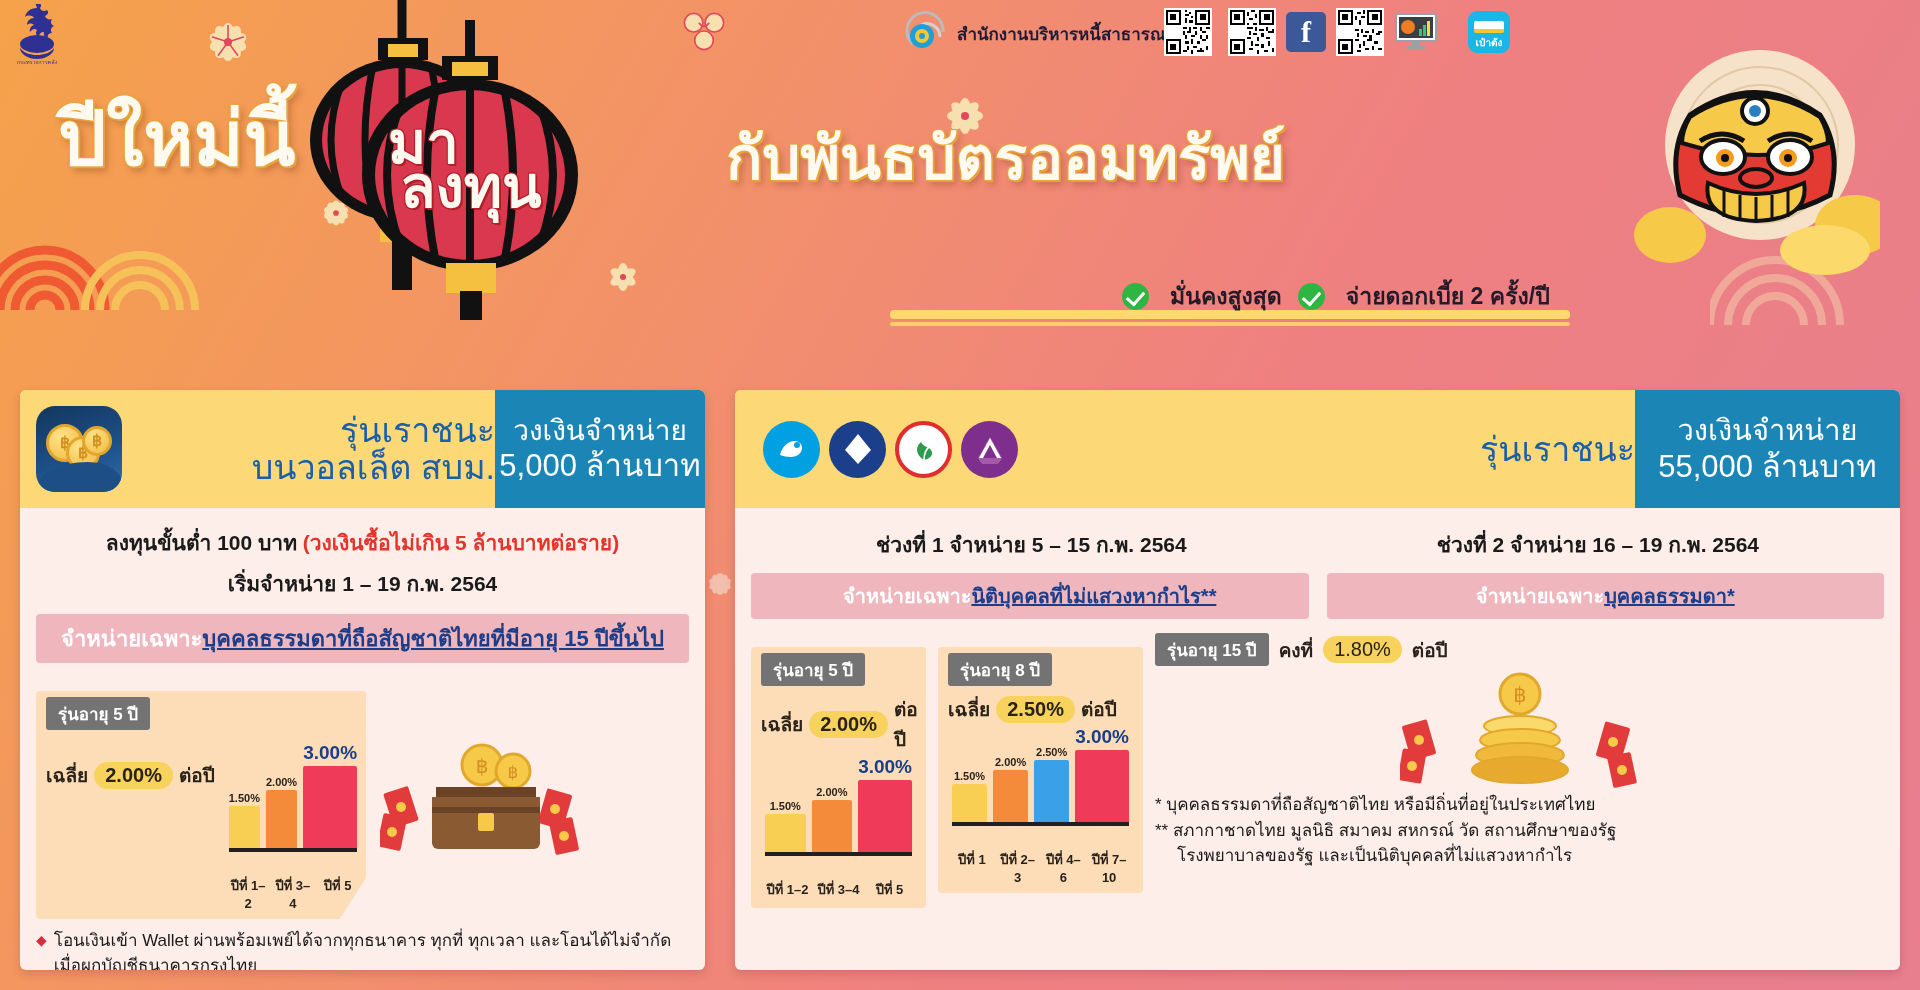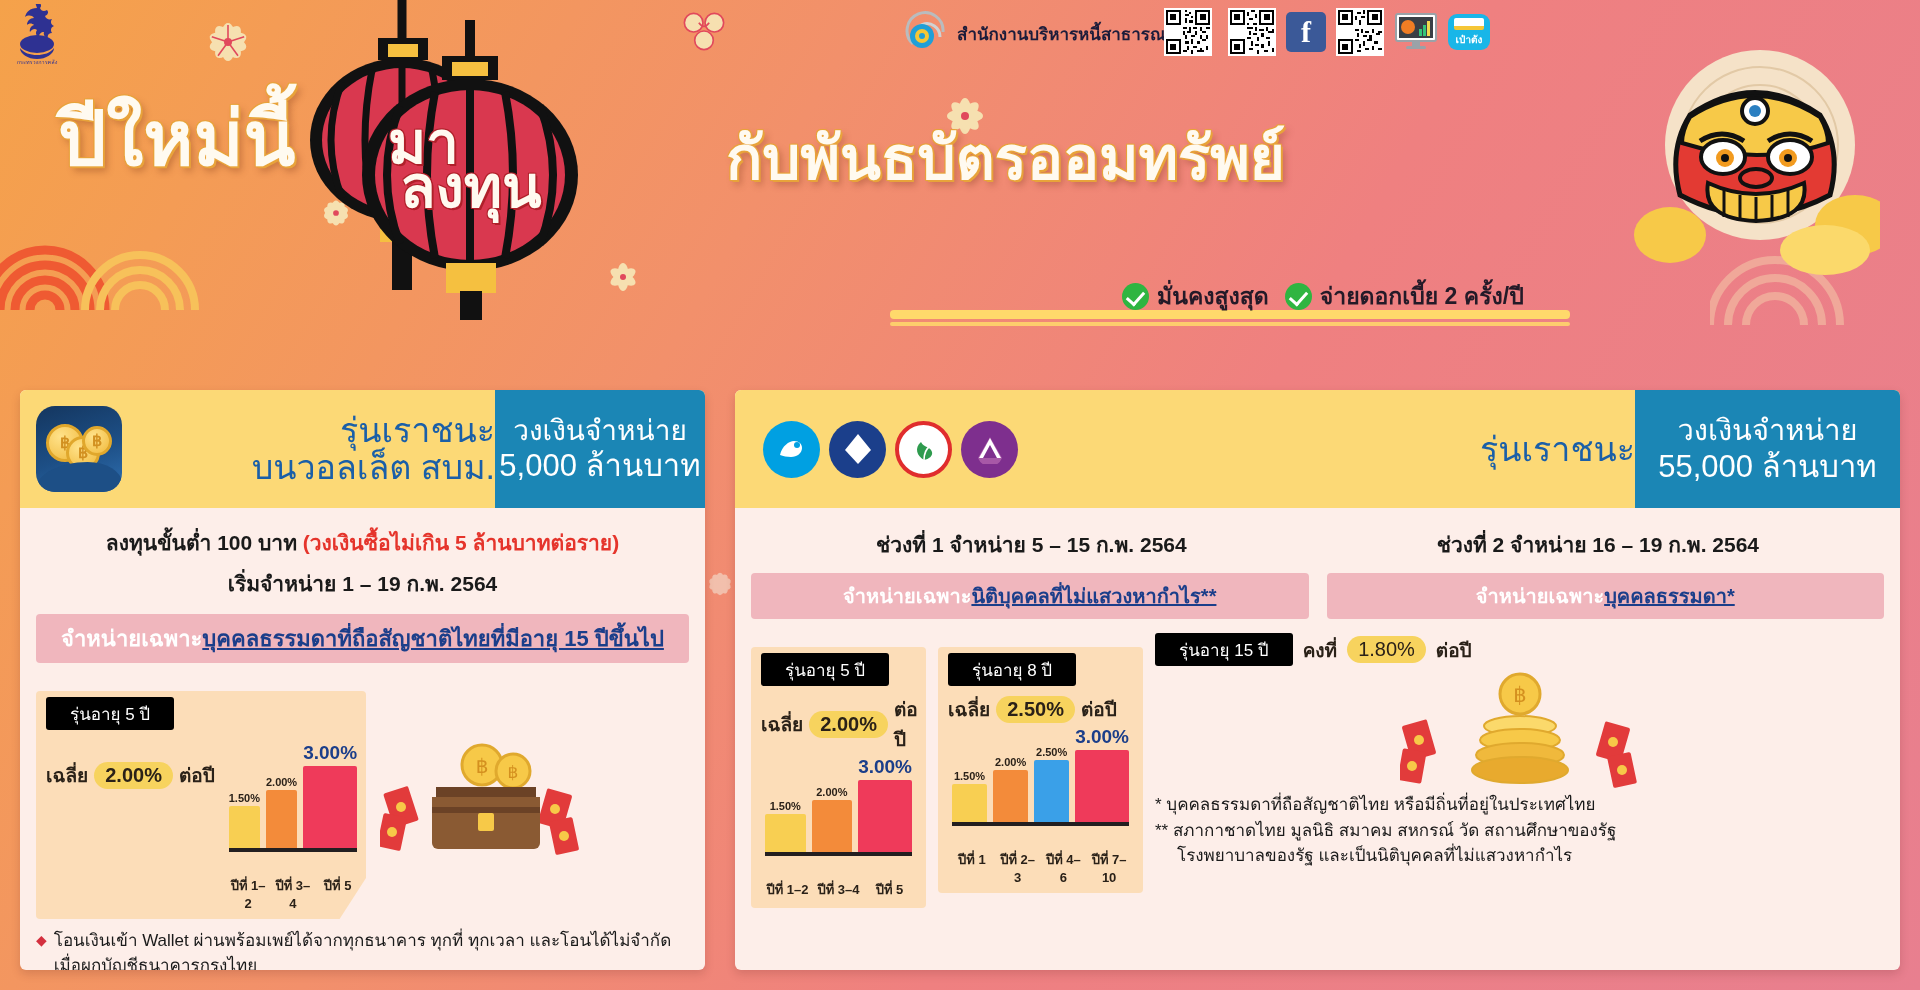--- a/index.html
+++ b/index.html
@@ -17,23 +17,23 @@
   
   #ministry-logo { position:absolute; left:6px; top:4px; width:62px; height:62px; }
   #pdmo-row { position:absolute; left:905px; top:10px; display:flex; align-items:center; gap:6px; }
   #pdmo-name { font-size:17px; color:#1c1c3a; font-weight:bold; white-space:nowrap; }
   .qr { width:48px; height:48px; background:#fff; padding:2px; }
   .qr svg { display:block; }
   #social-row { position:absolute; left:1228px; top:8px; display:flex; align-items:center; gap:10px; }
   .fb-ico { width:40px;height:40px;background:#3b5998;border-radius:5px;color:#fff;
             font:bold 30px/40px "Liberation Serif",serif; text-align:center; }
   .mon-ico { width:44px;height:40px; position:relative; }
-  .wallet-ico { width:42px;height:36px;background:#19b6e8;border-radius:9px;
+  .wallet-ico { width:42px;height:42px;background:#19b6e8;border-radius:9px;
                 display:flex;flex-direction:column;align-items:center;justify-content:flex-end;
-                padding-bottom:3px;}
+                padding-bottom:3px;margin-left:20px;}
   .wallet-ico span{ font-size:10px;color:#fff;font-weight:bold;}
   .wallet-bar{width:30px;height:12px;background:#fff;border-bottom:4px solid #f5c636;margin-bottom:2px;border-radius:2px;}
 
   
   .hero-text {
     position:absolute; font-weight:bold; color:#fffaf0;
     text-shadow:2px 2px 0 #e8a33a, -1px -1px 0 #e8a33a, 1px -1px 0 #e8a33a, -1px 1px 0 #e8a33a, 4px 5px 7px rgba(120,50,20,.35);
     white-space:nowrap;
   }
   #hero-line1 { left:58px; top:78px; font-size:76px; }
@@ -41,21 +41,21 @@
   #lantern-word1 { left:388px; top:96px; font-size:58px; z-index:6; text-shadow:2px 2px 0 #b0202a,-1px -1px 0 #b0202a,1px -1px 0 #b0202a,-1px 1px 0 #b0202a; }
   #lantern-word2 { left:400px; top:140px; font-size:58px; z-index:6; text-shadow:2px 2px 0 #b0202a,-1px -1px 0 #b0202a,1px -1px 0 #b0202a,-1px 1px 0 #b0202a; }
 
   .lantern { position:absolute; z-index:4; }
 
   
   #lion { position:absolute; right:40px; top:45px; width:250px; height:230px; z-index:5; }
 
   
   #badge-row { position:absolute; left:1122px; top:278px; display:flex; align-items:center; gap:16px; z-index:7; }
-  .badge { display:flex; align-items:center; gap:8px; }
+  .badge { display:flex; align-items:center; gap:21px; }
   .badge-check { width:27px;height:27px;border-radius:50%;background:#2fb541;position:relative;flex:none; }
   .badge-check::after{content:"";position:absolute;left:8px;top:5px;width:8px;height:14px;
         border:solid #fff;border-width:0 3.5px 3.5px 0;transform:rotate(42deg);}
   .badge-label{font-size:23px;font-weight:bold;color:#241a28;white-space:nowrap;}
   #badge-underline { position:absolute; left:890px; top:310px; width:680px; height:9px;
                      background:#ffd96b; border-radius:4px; z-index:6;}
   #badge-underline2 { position:absolute; left:890px; top:322px; width:680px; height:4px;
                      background:#ffd96b; border-radius:2px; z-index:6; opacity:.85;}
 
   
@@ -101,22 +101,22 @@
   .two-col { display:flex; gap:18px; margin-top:6px;}
   .two-col > div { flex:1; }
 
   .period-line { display:flex; justify-content:space-around; margin-top:8px; }
   .period-line > div { font-size:21px; font-weight:bold; color:#1a1a1a; }
 
   
   .chart-panel { background:#fcddb8; border-radius:4px; margin-top:14px; position:relative;
                  padding:6px 10px 8px; }
   .chart-panel.clip { clip-path:polygon(0 0,100% 0,100% 82%,92% 100%,0 100%); }
-  .tier-tag { display:inline-block; background:#000000; color:#fff; font-size:17px; font-weight:normal;
-              padding:3px 24px; border-radius:3px; }
+  .tier-tag { display:inline-block; background:#737373; color:#fff; font-size:17px; font-weight:bold;
+              padding:3px 12px; border-radius:3px; }
   .avg-line { margin-top:8px; font-size:19px; font-weight:bold; color:#2a2118; display:flex; align-items:center; gap:6px;}
   .pill { background:#f7d35e; border-radius:40px; padding:2px 11px; font-size:20px; color:#2a2118;}
 
   .bars { position:relative; height:112px; margin-top:2px; display:flex; align-items:flex-end;
           gap:6px; padding:0 4px; }
   .barcol { flex:1; display:flex; flex-direction:column; align-items:center; justify-content:flex-end; }
   .barval { font-size:11px; font-weight:bold; color:#2a2118; margin-bottom:2px;}
   .barval.big { font-size:19px; color:#1b3e8a; }
   .bar { width:100%; border-radius:2px 2px 0 0; }
   .axis { height:4px; background:#231f20; margin:0 4px; }

